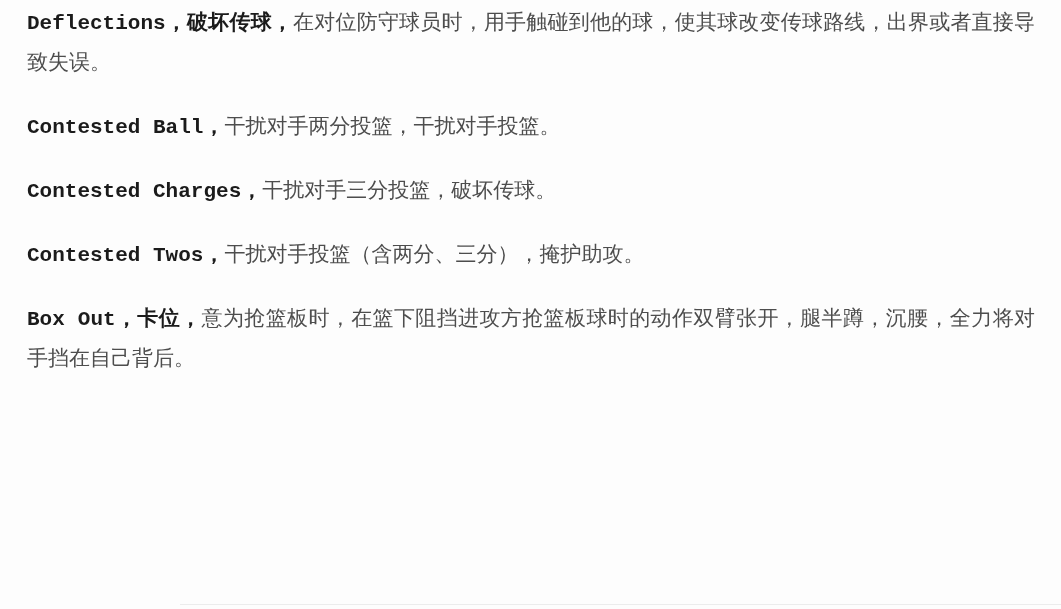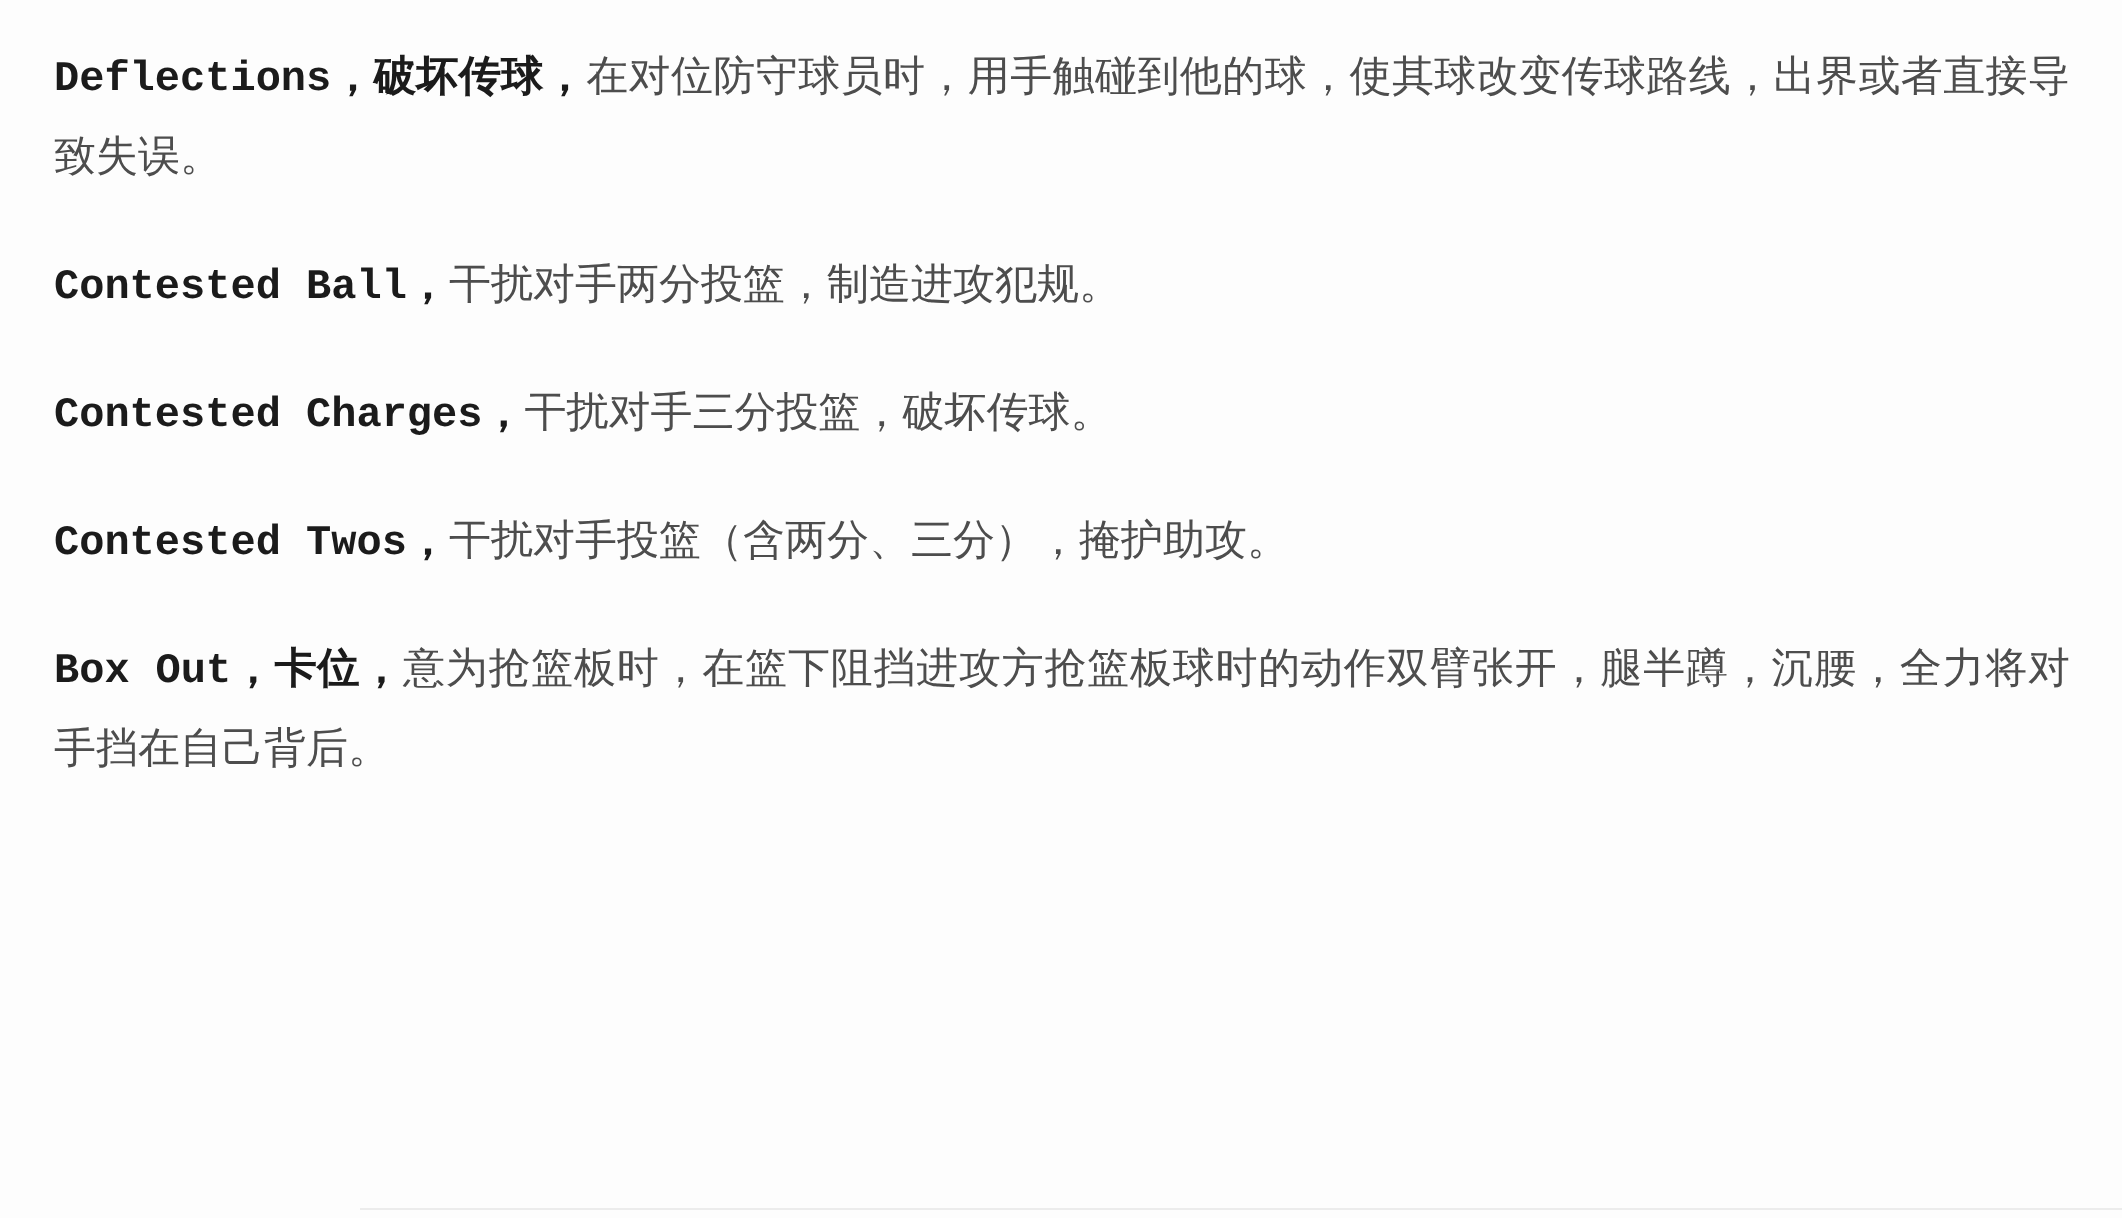--- a/index.html
+++ b/index.html
@@ -17,21 +17,21 @@
     box-sizing: border-box;
     width: 1061px;
     padding: 4px 26px 0 27px;
     font-family: "Liberation Mono", "DejaVu Sans Mono", monospace;
     font-size: 21px;
     line-height: 40px;
     color: #4d4d4d;
     text-align: justify;
   }
   .entry {
-    margin: 17px 0 24px 0;
+    margin: 0 0 24px 0;
   }
   .entry:last-child {
     margin-bottom: 0;
   }
   .term {
     font-weight: bold;
     color: #1b1b1b;
   }
   .definition {
     font-weight: normal;
@@ -44,20 +44,20 @@
     height: 1px;
     background: #ececec;
   }
 </style>
 </head>
 <body>
 
 <div class="doc">
   <div>
       <p class="entry"><span class="term">Deflections，破坏传球，</span><span class="definition">在对位防守球员时，用手触碰到他的球，使其球改变传球路线，出界或者直接导致失误。</span></p>
-      <p class="entry"><span class="term">Contested Ball，</span><span class="definition">干扰对手两分投篮，制造进攻犯规。</span></p>
+      <p class="entry"><span class="term">Contested Ball，</span><span class="definition">干扰对手两分投篮，干扰对手投篮。</span></p>
       <p class="entry"><span class="term">Contested Charges，</span><span class="definition">干扰对手三分投篮，破坏传球。</span></p>
       <p class="entry"><span class="term">Contested Twos，</span><span class="definition">干扰对手投篮（含两分、三分），掩护助攻。</span></p>
       <p class="entry"><span class="term">Box Out，卡位，</span><span class="definition">意为抢篮板时，在篮下阻挡进攻方抢篮板球时的动作双臂张开，腿半蹲，沉腰，全力将对手挡在自己背后。</span></p>
     </div>
 </div>
 
 <div class="page-bottom-divider"></div>
 
 </body></html>

